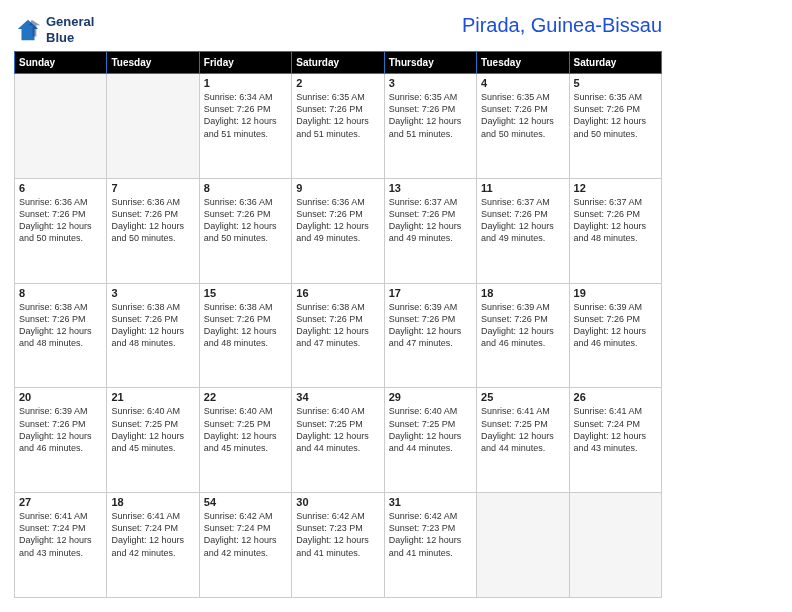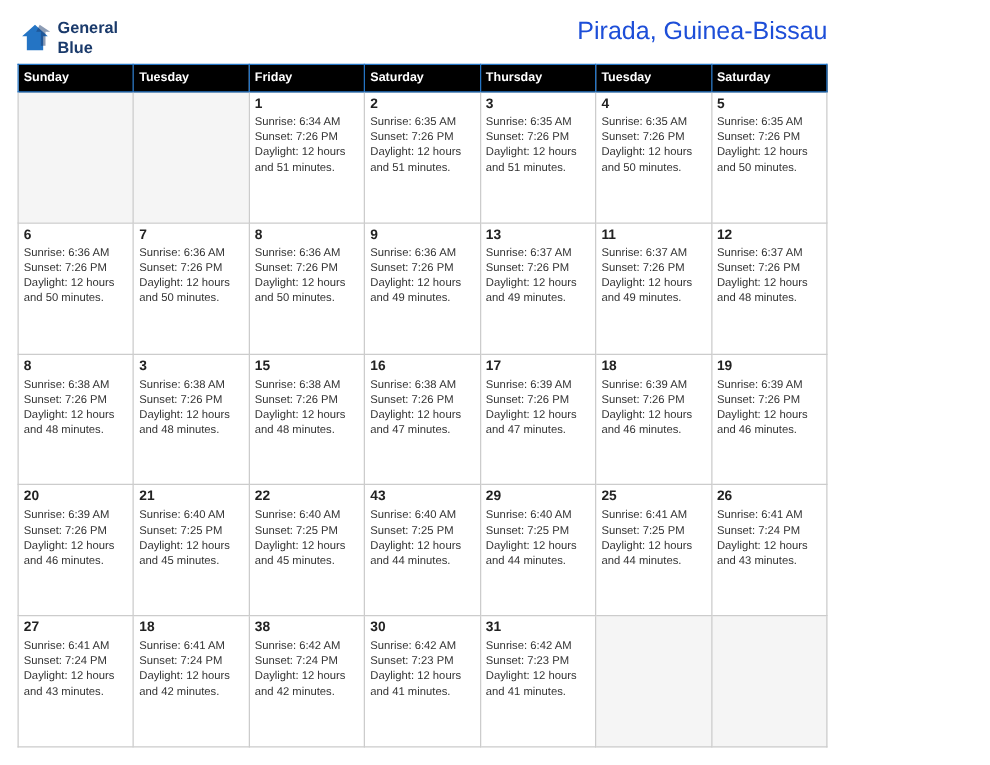--- a/index.html
+++ b/index.html
@@ -259,21 +259,21 @@
 Sunset: 7:25 PM
 Daylight: 12 hours and 45 minutes.</div>
           </td>
           <td>
             <span class="day-num">22</span>
             <div class="cell-text" style="white-space: pre-line;">Sunrise: 6:40 AM
 Sunset: 7:25 PM
 Daylight: 12 hours and 45 minutes.</div>
           </td>
           <td>
-            <span class="day-num">43</span>
+            <span class="day-num">34</span>
             <div class="cell-text" style="white-space: pre-line;">Sunrise: 6:40 AM
 Sunset: 7:25 PM
 Daylight: 12 hours and 44 minutes.</div>
           </td>
           <td>
             <span class="day-num">29</span>
             <div class="cell-text" style="white-space: pre-line;">Sunrise: 6:40 AM
 Sunset: 7:25 PM
 Daylight: 12 hours and 44 minutes.</div>
           </td>
@@ -297,21 +297,21 @@
 Sunset: 7:24 PM
 Daylight: 12 hours and 43 minutes.</div>
           </td>
           <td>
             <span class="day-num">18</span>
             <div class="cell-text" style="white-space: pre-line;">Sunrise: 6:41 AM
 Sunset: 7:24 PM
 Daylight: 12 hours and 42 minutes.</div>
           </td>
           <td>
-            <span class="day-num">38</span>
+            <span class="day-num">54</span>
             <div class="cell-text" style="white-space: pre-line;">Sunrise: 6:42 AM
 Sunset: 7:24 PM
 Daylight: 12 hours and 42 minutes.</div>
           </td>
           <td>
             <span class="day-num">30</span>
             <div class="cell-text" style="white-space: pre-line;">Sunrise: 6:42 AM
 Sunset: 7:23 PM
 Daylight: 12 hours and 41 minutes.</div>
           </td>

